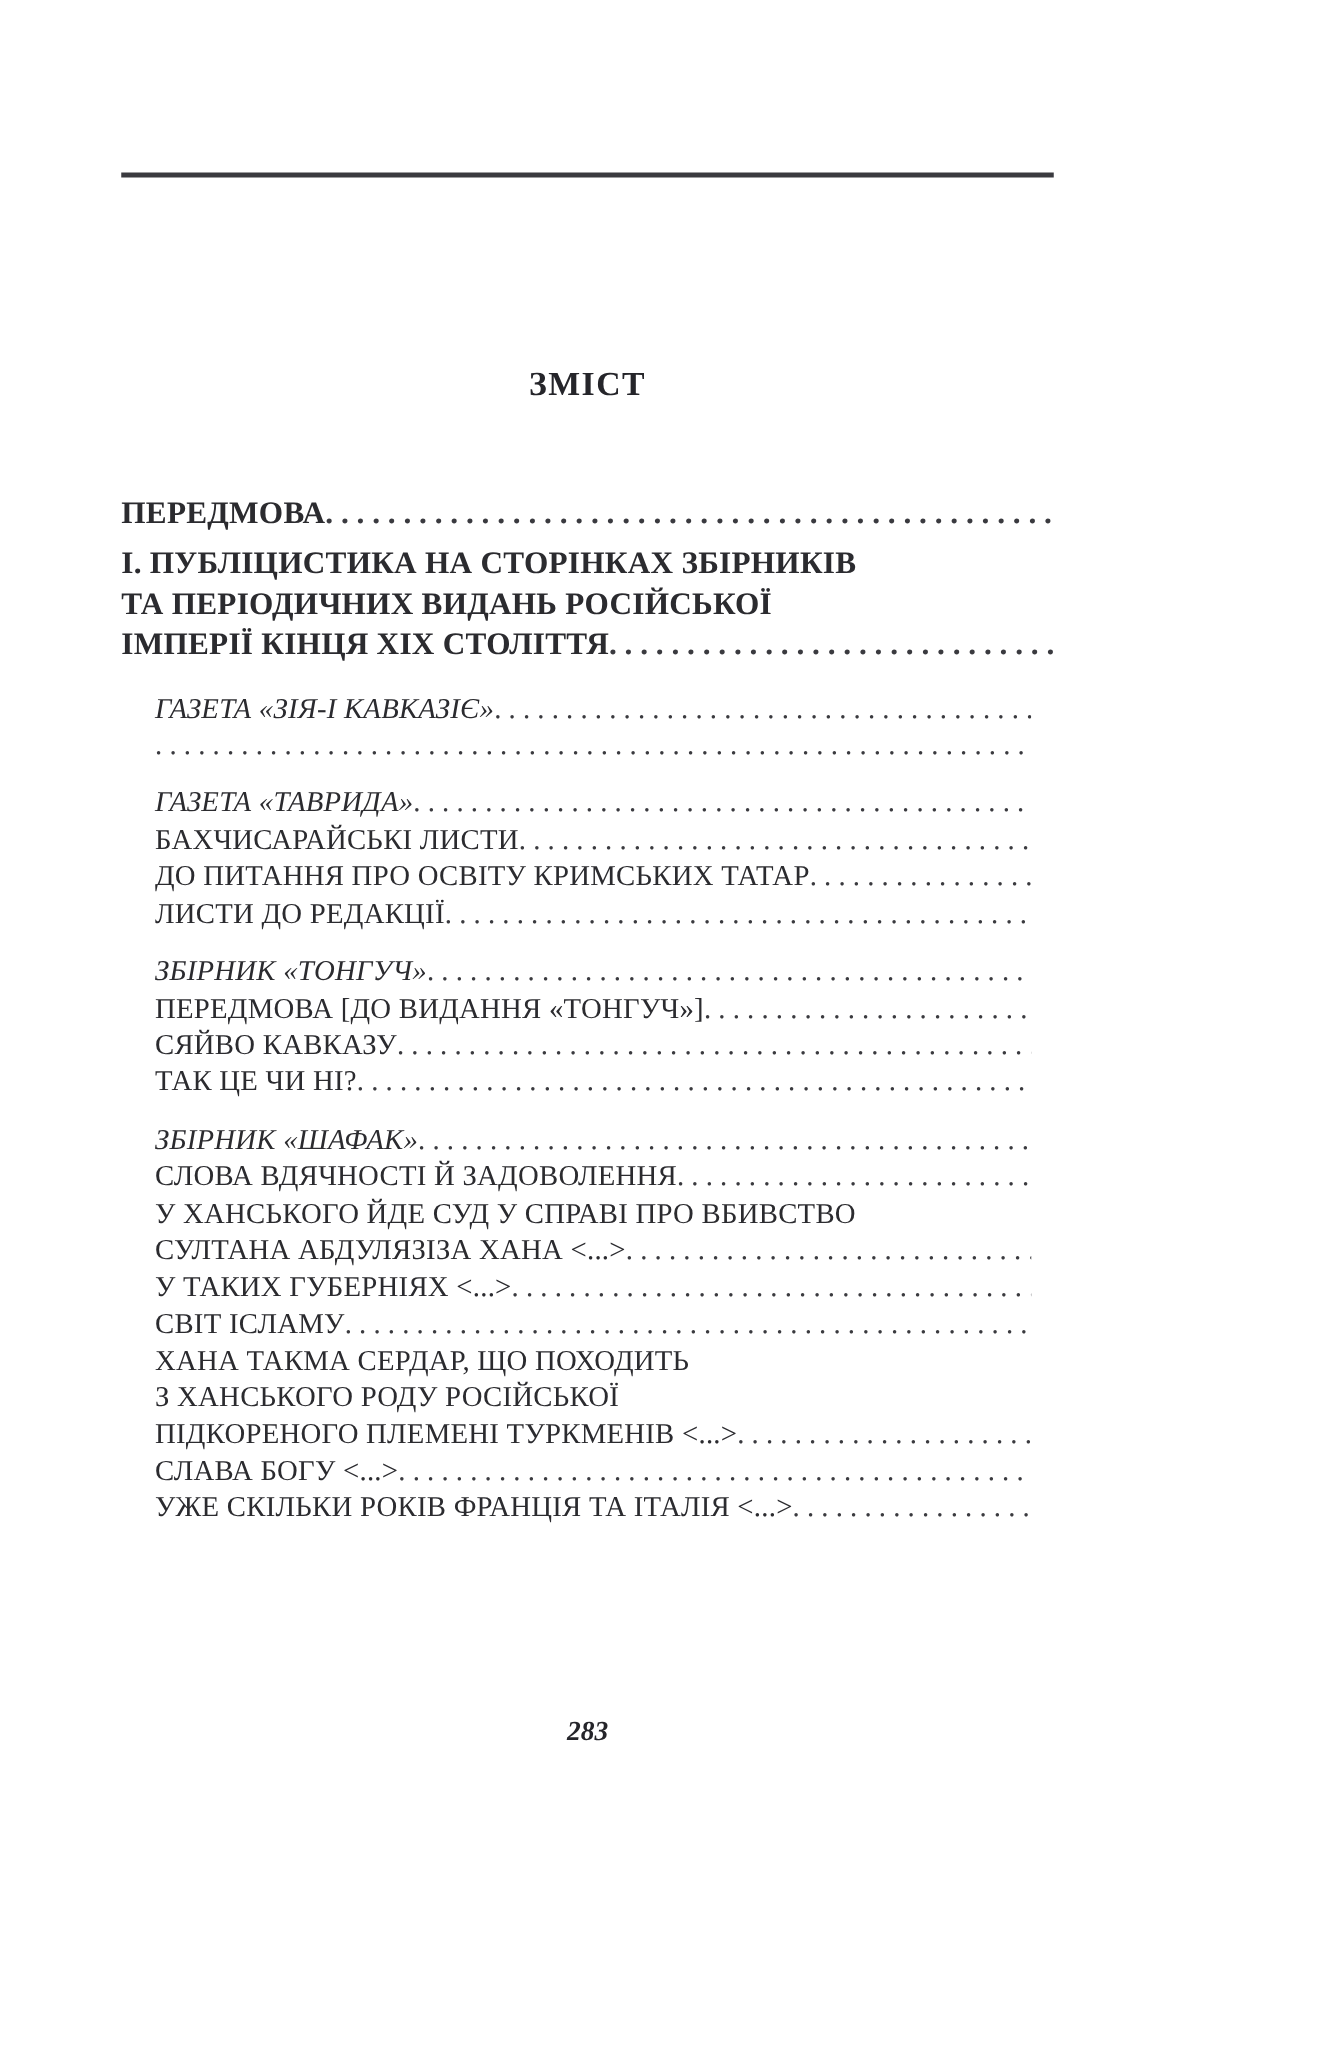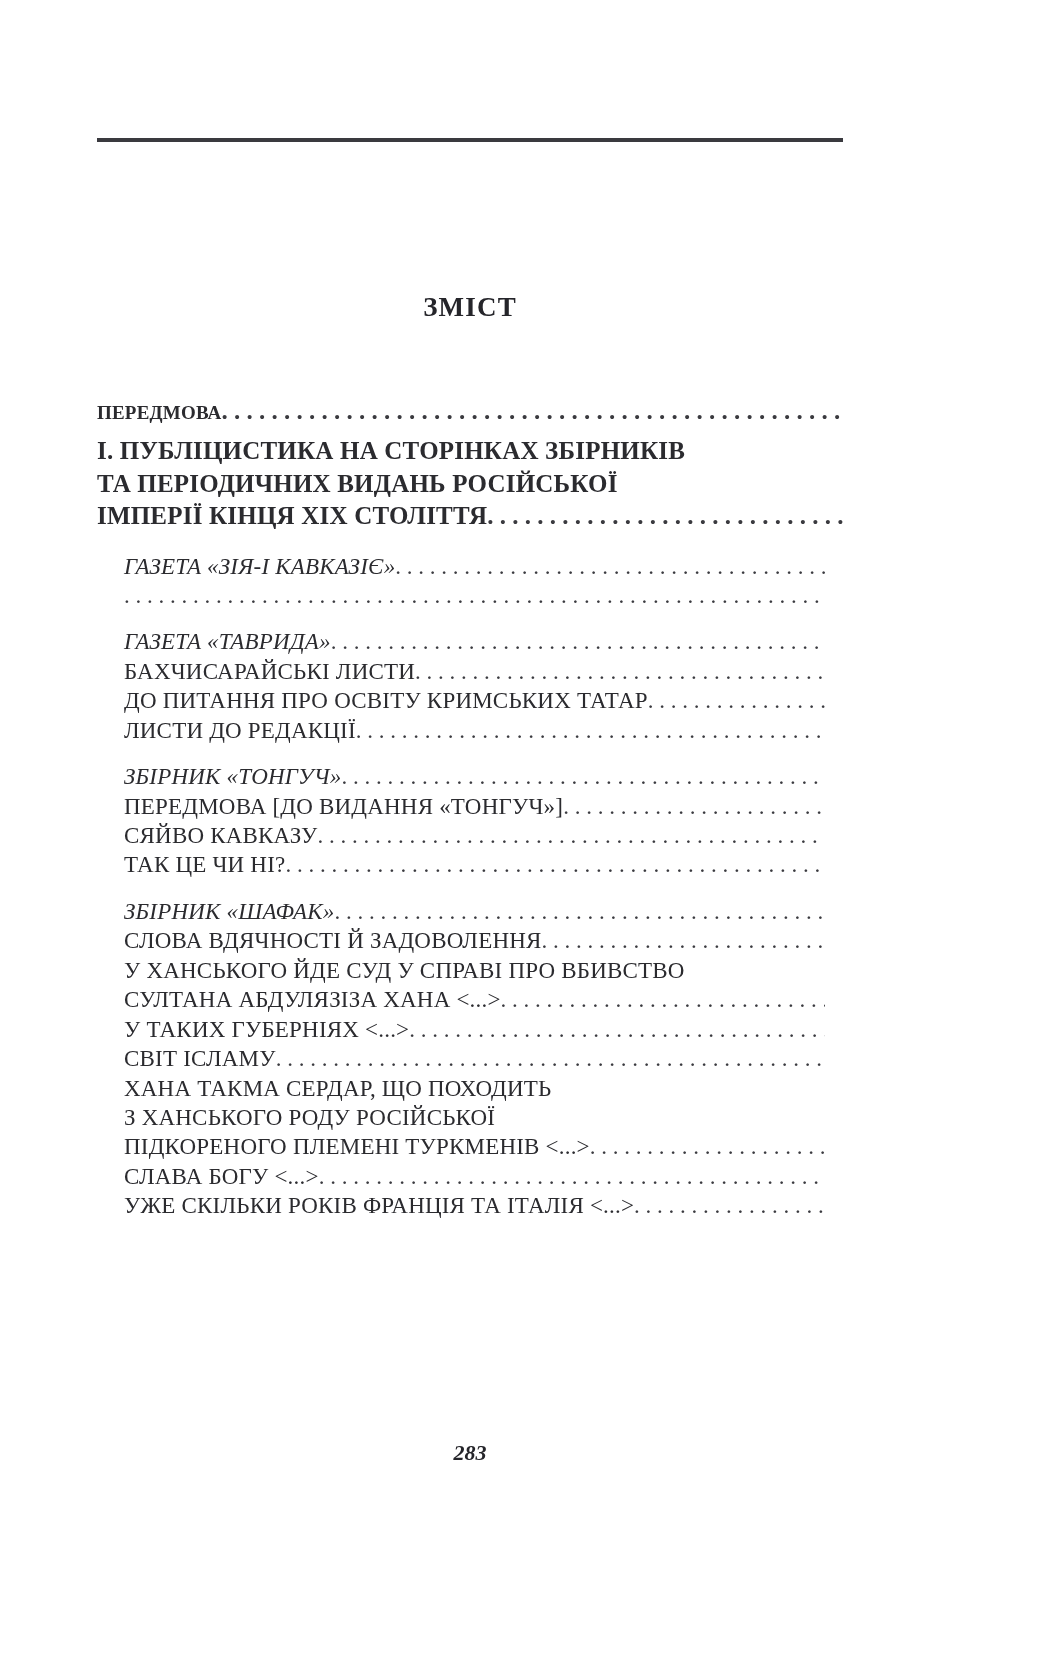--- a/index.html
+++ b/index.html
@@ -82,21 +82,21 @@
     flex: 0 0 auto;
     text-align: right;
     white-space: pre;
   }
 
   
 
   
   .lvl-bold {
     font-weight: bold;
-    font-size: 19px;
+    font-size: 25px;
     letter-spacing: 0.2px;
     margin-bottom: 12px;
   }
   .lvl-bold .leaders::before { font-size: 25px; }
   .lvl-bold .page { min-width: 34px; }
 
   
   .section-head {
     font-weight: bold;
     font-size: 25px;
@@ -145,21 +145,21 @@
     font-size: 23px;
     line-height: 1.28;
     letter-spacing: 0.2px;
     white-space: pre;
   }
 
   
   .folio {
     position: absolute;
     left: 97px;
-    top: 1440px;
+    top: 1372px;
     width: 746px;
     text-align: center;
     font-style: italic;
     font-weight: bold;
     font-size: 22px;
     color: #25252a;
   }
 </style>
 </head>
 <body>

